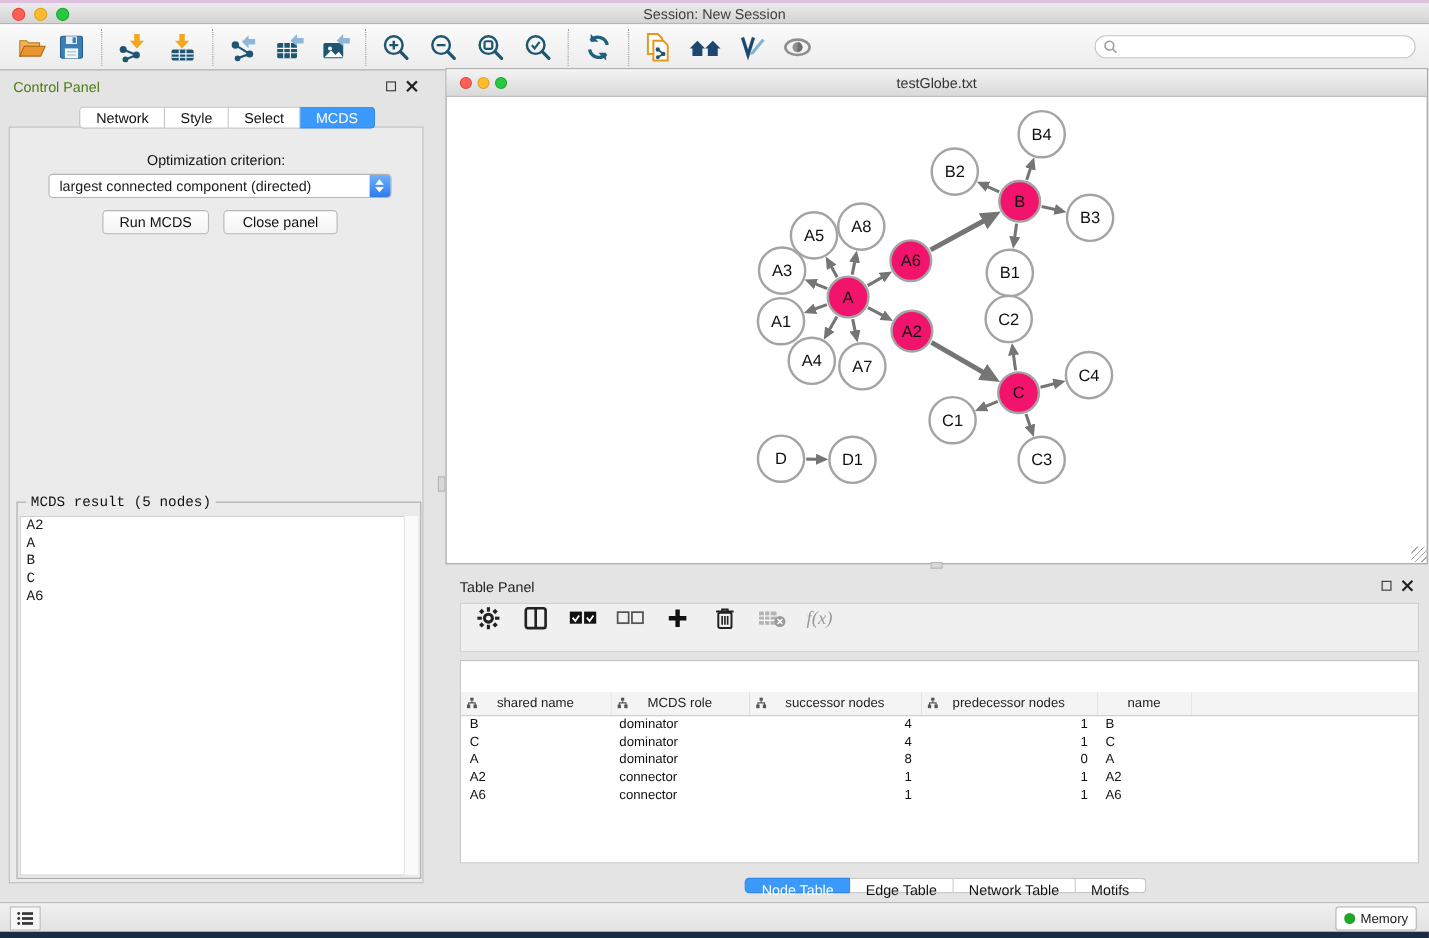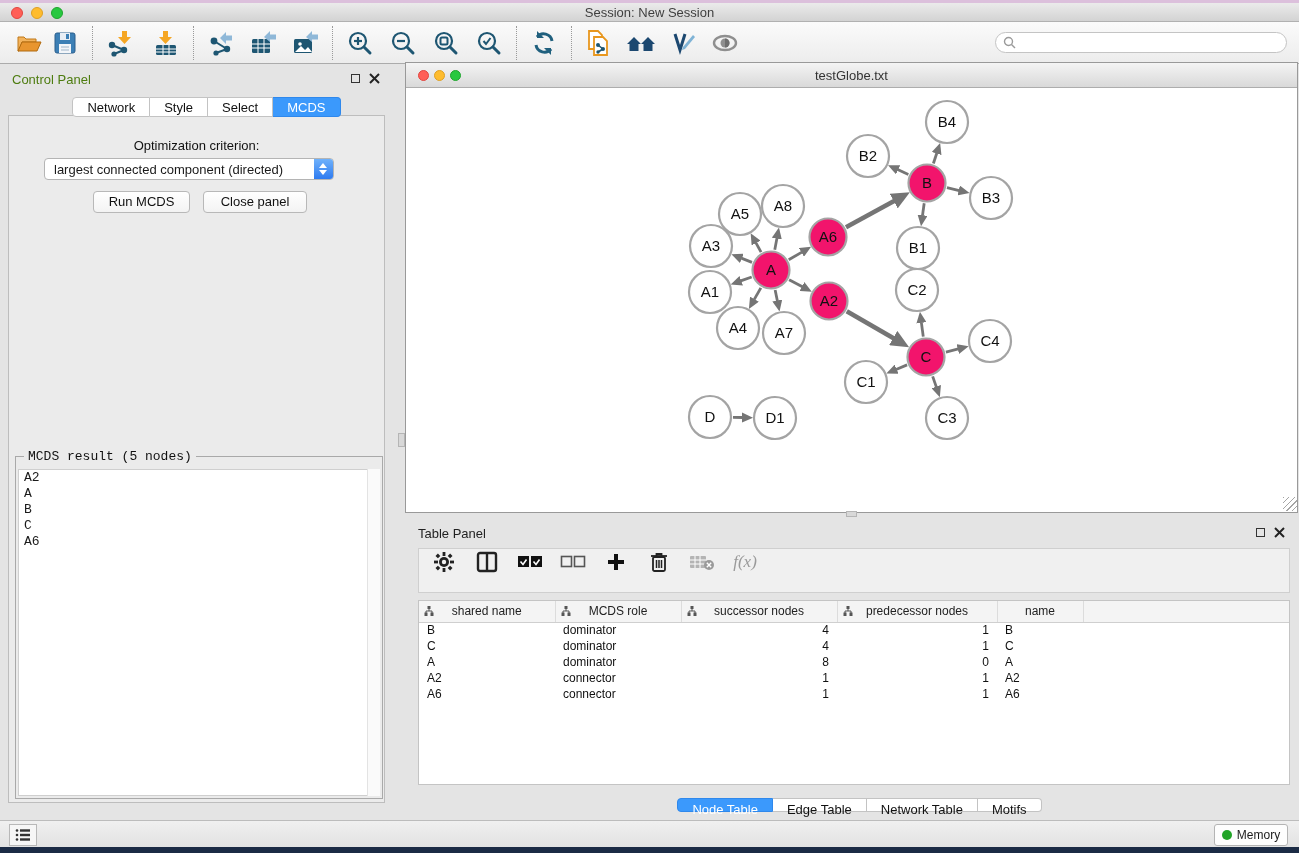--- a/index.html
+++ b/index.html
@@ -38,21 +38,21 @@
   .float-box { width:9px; height:9px; border:1.5px solid #333; display:inline-block; }
   .seg { display:flex;padding-left:15px; }
   .seg .tab { background:#fff; border:1px solid #c3c3c3; border-left:none; padding:0 14px; height:20px;
     line-height:20px; font-size:13px; color:#111; white-space:nowrap; }
   .seg .tab:first-child { border-left:1px solid #c3c3c3; border-radius:4px 0 0 4px; }
   .seg .tab:last-child { border-radius:0 4px 4px 0; }
   .seg .tab.active { background:#3b99fc; border-color:#2f88ec; color:#fff; }
   .cp-tabs { position:absolute; left:0; right:0; top:33px; display:flex; justify-content:center; z-index:3; }
   .cp-body { position:absolute; left:8px; top:51px; width:377px; height:688px; background:#ebebeb; border:1px solid #bdbdbd;padding-left:48px; }
   .opt-label { position:absolute; left:0; right:0; top:22px; text-align:center; font-size:13px; color:#111; }
-  .dropdown { position:absolute; left:35px; top:42px; width:290px; height:22px; background:#fff;
+  .dropdown { position:absolute; left:35px; top:42px; width:312px; height:22px; background:#fff;
     border:1px solid #b4b4b4; border-radius:4px; display:flex; align-items:center; }
   .dd-label { flex:1; padding:0 9px; font-size:13px; white-space:nowrap; overflow:hidden; }
   .dd-stepper { width:19px; align-self:stretch; background:linear-gradient(#6fb1fb,#2e7bf0); border-radius:0 3px 3px 0; position:relative; }
   .dd-stepper::before { content:""; position:absolute; left:5px; top:4px; border:4px solid transparent; border-bottom:5px solid #fff; border-top:none; }
   .dd-stepper::after { content:""; position:absolute; left:5px; bottom:4px; border:4px solid transparent; border-top:5px solid #fff; border-bottom:none; }
   .btn { position:absolute; height:22px; background:linear-gradient(#ffffff,#f3f3f3); border:1px solid #b8b8b8;
     border-radius:4px; font-size:13px; text-align:center; line-height:20px; color:#111; }
   .groupbox { position:absolute; left:6px; top:340px; width:368px; height:343px; border:1px solid #a9a9a9;font-family:Liberation Mono, monospace; }
   .legend { position:absolute; left:8px; top:-8px; background:#ebebeb; padding:0 4px; font-size:13px; color:#111; }
   .result-list { position:absolute; left:2px; right:2px; top:12px; bottom:2px; background:#fff; border:1px solid #cfcfcf; overflow:hidden; }
@@ -73,21 +73,21 @@
 
   
   .tp { position:absolute; left:405px; top:520px; width:894px; height:297px; }
   .tp-title { position:absolute; left:13px; top:6px; font-size:13px; color:#222; }
   .tp .panel-ctrl { right:14px; top:7px; }
   .tp-toolbar { position:absolute; left:13px; top:28px; right:9px; height:45px; background:#f0f0f0;
     border:1px solid #cfcfcf; display:flex; align-items:flex-start; padding-left:12px; gap:17px; }
   .tico { display:flex; align-items:center; justify-content:center; width:26px; height:26px; }
   .fx { font-family:"Liberation Serif",serif; font-style:italic; font-size:17px; color:#9a9a9a; }
   .tp-tablewrap { position:absolute; left:13px; top:80px; right:9px; bottom:32px; background:#fff; border:1px solid #c4c4c4; overflow:hidden; }
-  table.datatable { width:100%; border-collapse:collapse; table-layout:fixed; font-size:12px; }
+  table.datatable { width:100%; border-collapse:collapse; table-layout:fixed; font-size:12px;margin-top:28px; }
   table.datatable th { height:21px; background:#f4f4f4; border-bottom:1px solid #cfcfcf; border-right:1px solid #dcdcdc;
     font-weight:normal; font-size:12px; color:#222; position:relative; text-align:center; }
   table.datatable th .col-icon { position:absolute; left:5px; top:5px; }
   table.datatable td { height:16px; padding:0 8px; white-space:nowrap; overflow:hidden; color:#111; }
   td.c0, td.c1, td.c4 { text-align:left; }
   td.c2 { text-align:right; padding-right:18px; }
   td.c3 { text-align:right; padding-right:8px; }
   .tp-tabs { position:absolute; left:0; right:0; bottom:5px; display:flex; justify-content:center; }
   .tp-tabs .tab { height:14px; line-height:22px; }
 

